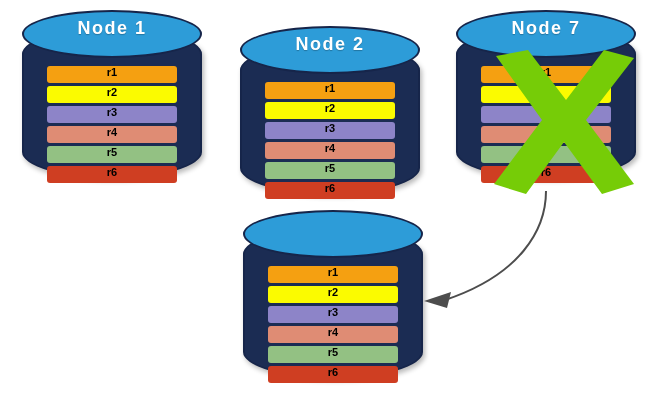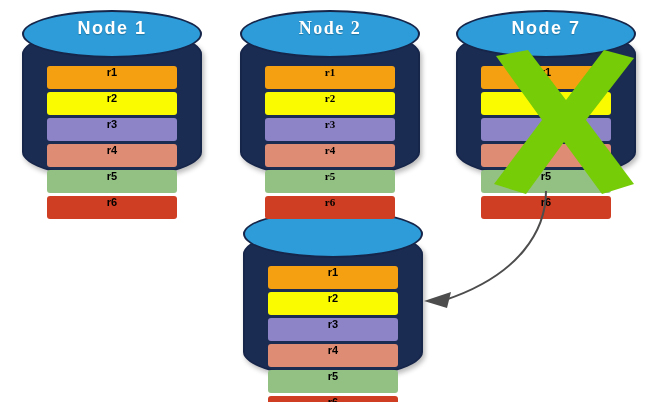--- a/index.html
+++ b/index.html
@@ -64,21 +64,21 @@
   }
 
   .rows {
     position: absolute;
     left: 25px;
     top: 60px;
     width: 130px;
     z-index: 3;
   }
   .row {
-    height: 23px;
+    height: 17px;
     margin-bottom: 3px;
     border-radius: 3px;
     text-align: center;
     font-size: 11px;
     font-weight: bold;
     color: #000000;
     line-height: 13px;
     box-sizing: border-box;
   }
   .row:last-child { margin-bottom: 0; }
@@ -113,21 +113,21 @@
     <div class="rows">
       <div class="row" style="background:#f5a011">r1</div>
       <div class="row" style="background:#fbfb00">r2</div>
       <div class="row" style="background:#8d84c8">r3</div>
       <div class="row" style="background:#df8c74">r4</div>
       <div class="row" style="background:#93c183">r5</div>
       <div class="row" style="background:#cf3e22">r6</div>
     </div>
   </div>
 
-  <div class="node" style="left:240px; top:6px;font-family:Liberation Serif, serif;">
+  <div class="node" style="left:240px; top:22px;">
     <div class="node-body"></div>
     <div class="node-top"></div>
     <div class="node-title">Node 2</div>
     <div class="rows">
       <div class="row" style="background:#f5a011">r1</div>
       <div class="row" style="background:#fbfb00">r2</div>
       <div class="row" style="background:#8d84c8">r3</div>
       <div class="row" style="background:#df8c74">r4</div>
       <div class="row" style="background:#93c183">r5</div>
       <div class="row" style="background:#cf3e22">r6</div>

